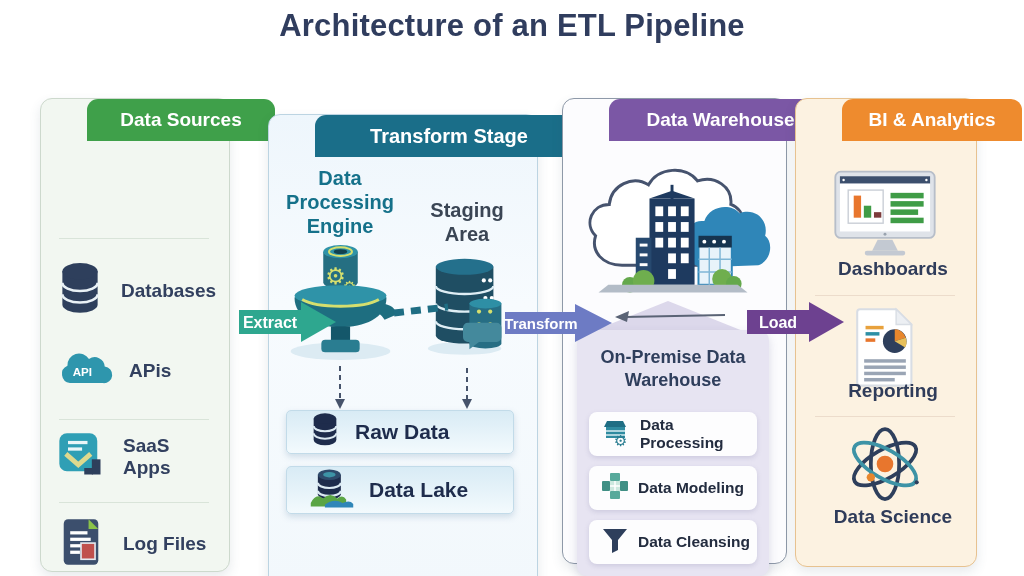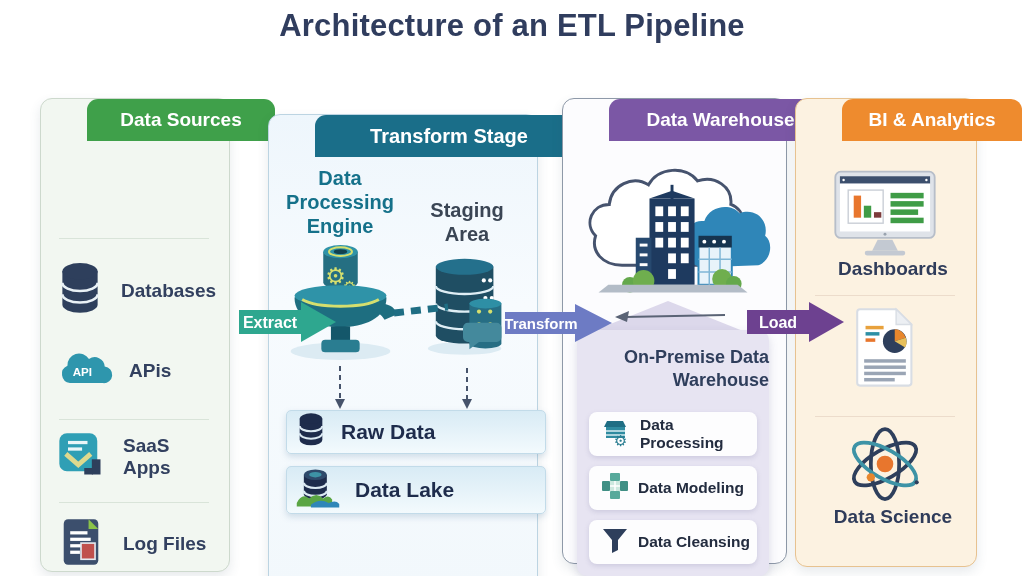--- a/index.html
+++ b/index.html
@@ -23,32 +23,32 @@
   #card-bi .card-header{background:#ee8b2e;}
   
   .src-item{position:absolute;left:14px;width:160px;display:flex;align-items:center;gap:16px;}
   .src-label{font-size:19px;font-weight:600;color:#32405f;}
   .src-div{position:absolute;left:18px;width:150px;border-top:1.5px solid #d9e4d9;}
   
   .engine-label{position:absolute;left:280px;top:166px;width:120px;text-align:center;
                 font-size:20px;font-weight:bold;color:#15718a;line-height:1.2;}
   .staging-label{position:absolute;left:417px;top:198px;width:100px;text-align:center;
                  font-size:20px;font-weight:bold;color:#3a4554;line-height:1.2;}
-  .out-box{position:absolute;left:286px;width:260px;display:flex;align-items:center;gap:14px;
-           padding-left:8px;box-sizing:border-box;border-radius:5px;border:1px solid #c2dbe9;
+  .out-box{position:absolute;left:286px;width:228px;display:flex;align-items:center;gap:14px;
+           padding-left:22px;box-sizing:border-box;border-radius:5px;border:1px solid #c2dbe9;
            background:linear-gradient(180deg,#d8ebf5 0%,#f3fafd 100%);
            box-shadow:0 3px 6px rgba(100,140,170,.25);}
   .out-label{font-size:21px;font-weight:bold;color:#1e2c4c;}
   
   .wh-roof{position:absolute;left:593px;top:301px;width:0;height:0;
            border-left:75px solid transparent;border-right:75px solid transparent;
            border-bottom:30px solid #dcd8eb;}
   .wh-panel{position:absolute;left:577px;top:330px;width:192px;height:246px;background:#e7e4f2;
             border-radius:10px;box-shadow:0 4px 10px rgba(90,90,140,.20);}
-  .wh-panel-title{position:absolute;left:32px;top:16px;width:160px;text-align:right;
+  .wh-panel-title{position:absolute;left:16px;top:16px;width:160px;text-align:center;
                   font-size:18px;font-weight:bold;color:#2f3e5c;line-height:1.25;}
   .wh-row{position:absolute;left:12px;width:168px;height:44px;background:#fdfdfe;border-radius:8px;
           box-shadow:0 2px 5px rgba(90,90,140,.18);display:flex;align-items:center;gap:9px;
           padding-left:12px;box-sizing:border-box;}
   .wh-row-label{font-size:15.5px;font-weight:600;color:#232c3f;}
   
   .bi-item{position:absolute;width:180px;text-align:center;}
   .bi-label{position:absolute;width:180px;text-align:center;font-size:19px;font-weight:600;color:#2f3c5a;margin-left:8px;}
   .bi-div{position:absolute;left:815px;width:140px;border-top:1px solid #ecdccb;}
   
@@ -351,20 +351,21 @@
       <path d="M64 52 L64 35 A17 17 0 0 1 80 47 z" fill="#e8872d"></path>
       <path d="M64 52 L80 47 A17 17 0 0 1 79 61 z" fill="#e8c05a"></path>
       <g fill="#9aa5b5">
         <rect x="20" y="78" width="60" height="5"></rect>
           <rect x="20" y="87" width="60" height="5"></rect>
         <rect x="20" y="96" width="60" height="5"></rect>
           <rect x="20" y="105" width="44" height="5"></rect>
       </g>
     </svg>
   </div>
+  <div class="bi-label" style="left:795px;top:380px;">Reporting</div>
 
   <div class="bi-div" style="top:416px;"></div>
 
   <div class="bi-item" style="left:795px;top:424px;">
     <svg width="96" height="80" viewBox="0 0 110 96">
       <g fill="none" stroke-width="4.5">
         <ellipse cx="55" cy="48" rx="17" ry="42" stroke="#2e3f5c"></ellipse>
         <ellipse cx="55" cy="48" rx="17" ry="42" stroke="#2e3f5c" transform="rotate(60 55 48)"></ellipse>
         <ellipse cx="55" cy="48" rx="17" ry="42" stroke="#3d93a6" transform="rotate(-60 55 48)"></ellipse>
       </g>

